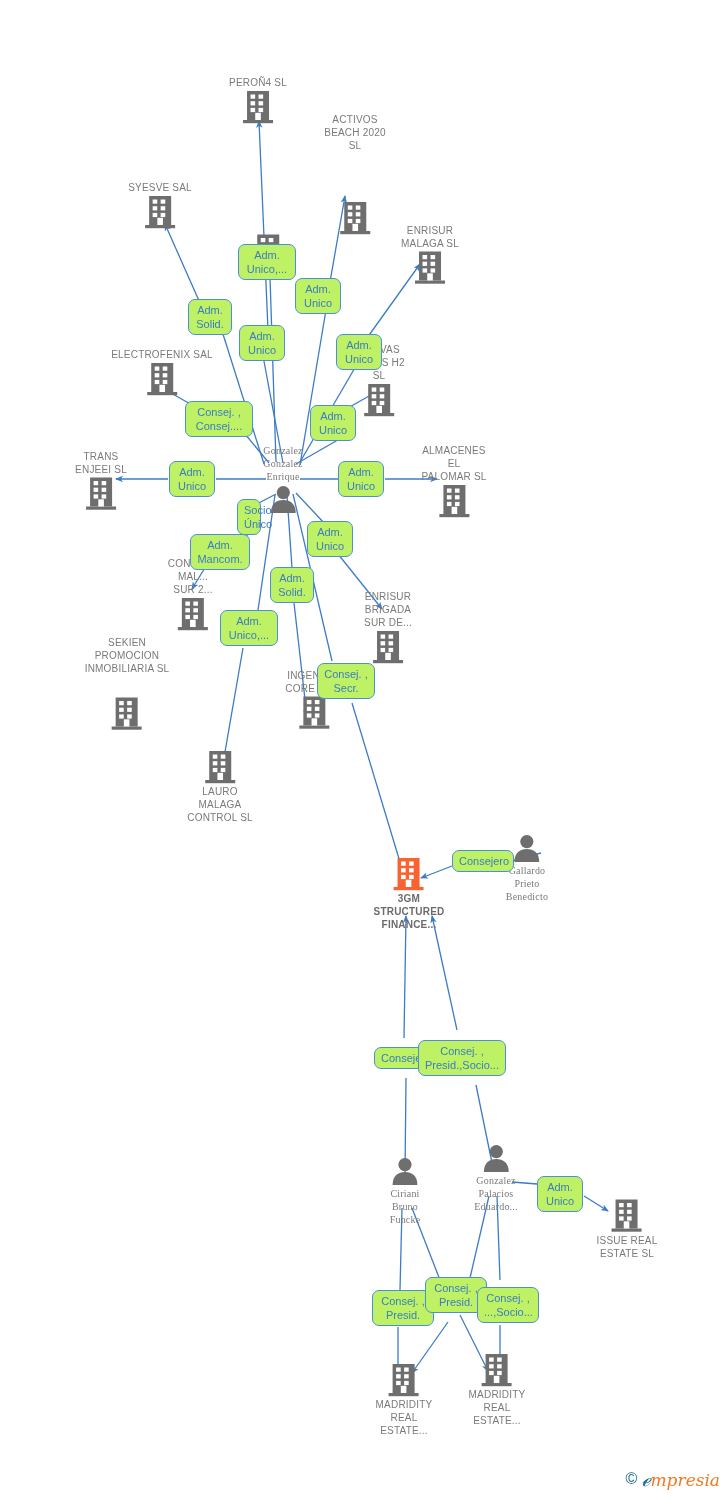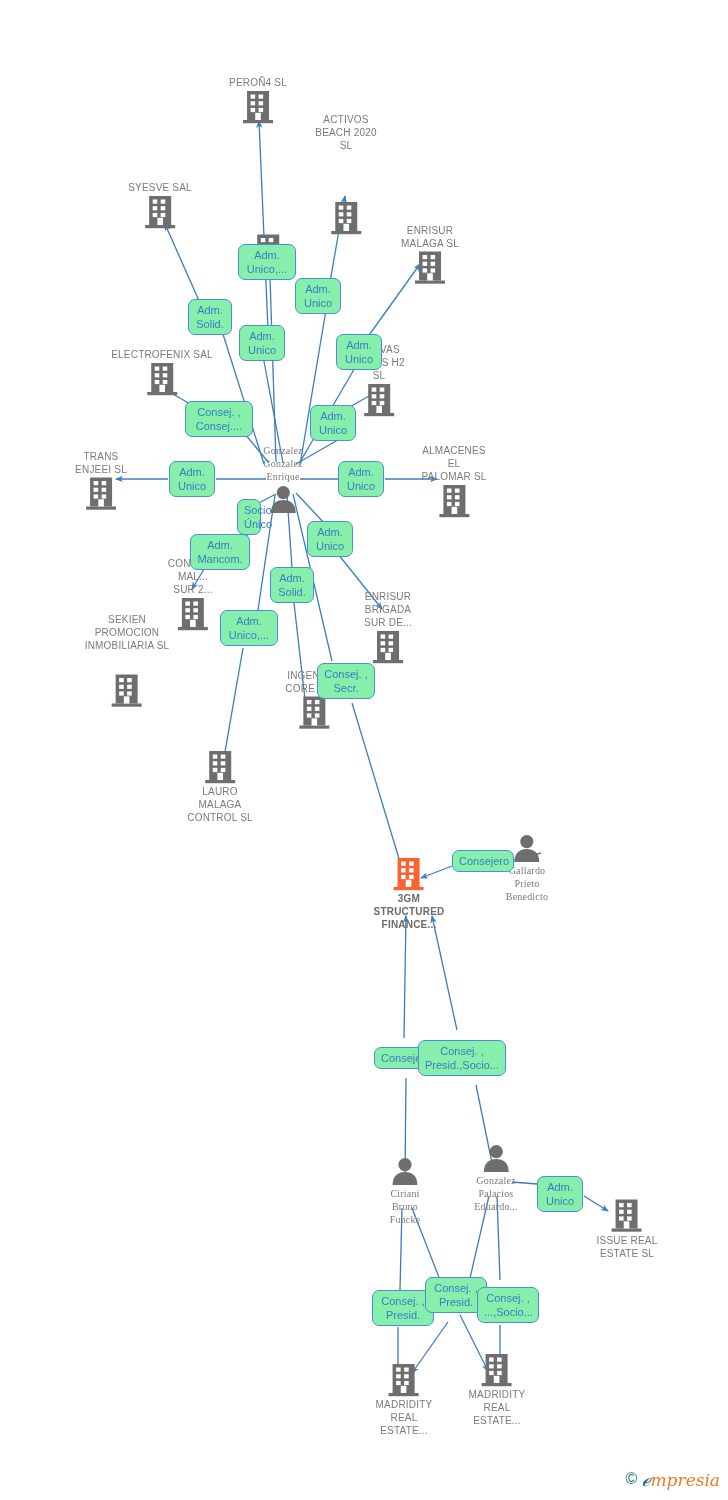--- a/index.html
+++ b/index.html
@@ -8,21 +8,21 @@
   #edges{position:absolute;left:0;top:0;width:728px;height:1500px;}
 
   .node{position:absolute;transform:translate(-50%,-50%);display:flex;flex-direction:column;align-items:center;}
   .node .glyph{line-height:0;}
   .node .cap{margin-top:1px;text-align:center;color:#7a7a7a;font-size:10px;line-height:13px;letter-spacing:.2px;white-space:pre-line;}
   .node.focus .cap{color:#6b6b6b;font-weight:bold;}
   .node.person .cap{color:#7a7a7a;font-family:Liberation Serif, serif;}
   .cap.above{order:-1;margin-top:0;margin-bottom:1px;}
 
   .lbl{position:absolute;transform:translate(-50%,-50%);
-       background:#86efac;border:1.3px solid #4a90d9;border-radius:7px;
+       background:#bef264;border:1.3px solid #4a90d9;border-radius:7px;
        color:#3b7cc4;font-size:11px;line-height:14px;text-align:center;
        padding:3px 6px;white-space:pre-line;box-sizing:border-box;}
 
   #watermark{position:absolute;right:8px;bottom:8px;display:flex;align-items:center;gap:4px;}
   #watermark .copy{color:#1d6a8c;font-size:16px;}
   #watermark .brand{font-family:"DejaVu Serif", serif;font-style:italic;font-size:17px;color:#f07a22;}
   #watermark .brand .e{color:#1d6a8c;font-size:20px;}
 </style>
 </head>
 <body>
@@ -92,21 +92,21 @@
             <rect x="8.5" y="4.5" width="4.6" height="4.2" fill="#fff"></rect>
             <rect x="16.5" y="4.5" width="4.6" height="4.2" fill="#fff"></rect>
             <rect x="8.5" y="11.2" width="4.6" height="4.2" fill="#fff"></rect>
             <rect x="16.5" y="11.2" width="4.6" height="4.2" fill="#fff"></rect>
             <rect x="8.5" y="17.9" width="4.6" height="4.2" fill="#fff"></rect>
             <rect x="16.5" y="17.9" width="4.6" height="4.2" fill="#fff"></rect>
             <rect x="13.2" y="22.8" width="5.6" height="7.2" fill="#fff"></rect>
           </svg></span>
         <div class="cap above">PEROÑ4  SL</div>
       </div>
-      <div class="node company" style="left: 346px; top: 174px; gap: 48px;">
+      <div class="node company" style="left: 355px; top: 174px; gap: 48px;">
         <span class="glyph"><svg width="32" height="34" viewBox="0 0 32 34">
             <rect x="5" y="1" width="22" height="29" fill="#6e6e6e"></rect>
             <rect x="1" y="30" width="30" height="3.2" fill="#6e6e6e"></rect>
             <rect x="8.5" y="4.5" width="4.6" height="4.2" fill="#fff"></rect>
             <rect x="16.5" y="4.5" width="4.6" height="4.2" fill="#fff"></rect>
             <rect x="8.5" y="11.2" width="4.6" height="4.2" fill="#fff"></rect>
             <rect x="16.5" y="11.2" width="4.6" height="4.2" fill="#fff"></rect>
             <rect x="8.5" y="17.9" width="4.6" height="4.2" fill="#fff"></rect>
             <rect x="16.5" y="17.9" width="4.6" height="4.2" fill="#fff"></rect>
             <rect x="13.2" y="22.8" width="5.6" height="7.2" fill="#fff"></rect>
@@ -254,21 +254,21 @@
             <rect x="8.5" y="11.2" width="4.6" height="4.2" fill="#fff"></rect>
             <rect x="16.5" y="11.2" width="4.6" height="4.2" fill="#fff"></rect>
             <rect x="8.5" y="17.9" width="4.6" height="4.2" fill="#fff"></rect>
             <rect x="16.5" y="17.9" width="4.6" height="4.2" fill="#fff"></rect>
             <rect x="13.2" y="22.8" width="5.6" height="7.2" fill="#fff"></rect>
           </svg></span>
         <div class="cap above">ENRISUR
 BRIGADA
 SUR DE...</div>
       </div>
-      <div class="node company" style="left: 127px; top: 660px; gap: 21px;">
+      <div class="node company" style="left: 127px; top: 683px; gap: 21px;">
         <span class="glyph"><svg width="32" height="34" viewBox="0 0 32 34">
             <rect x="5" y="1" width="22" height="29" fill="#6e6e6e"></rect>
             <rect x="1" y="30" width="30" height="3.2" fill="#6e6e6e"></rect>
             <rect x="8.5" y="4.5" width="4.6" height="4.2" fill="#fff"></rect>
             <rect x="16.5" y="4.5" width="4.6" height="4.2" fill="#fff"></rect>
             <rect x="8.5" y="11.2" width="4.6" height="4.2" fill="#fff"></rect>
             <rect x="16.5" y="11.2" width="4.6" height="4.2" fill="#fff"></rect>
             <rect x="8.5" y="17.9" width="4.6" height="4.2" fill="#fff"></rect>
             <rect x="16.5" y="17.9" width="4.6" height="4.2" fill="#fff"></rect>
             <rect x="13.2" y="22.8" width="5.6" height="7.2" fill="#fff"></rect>

